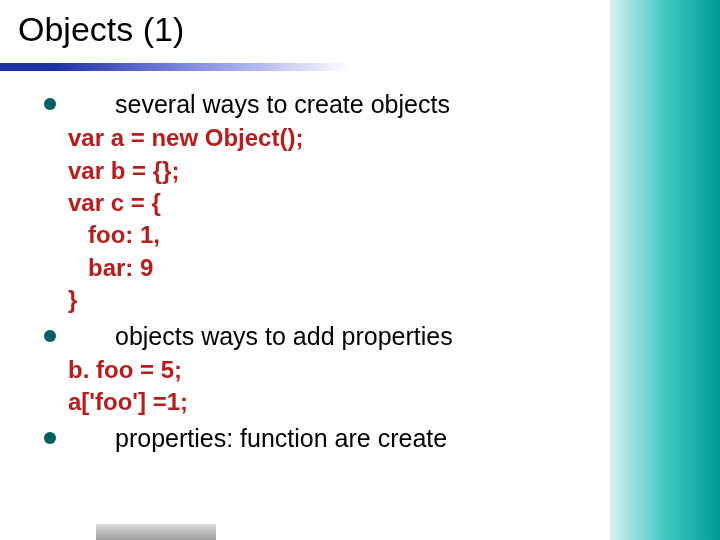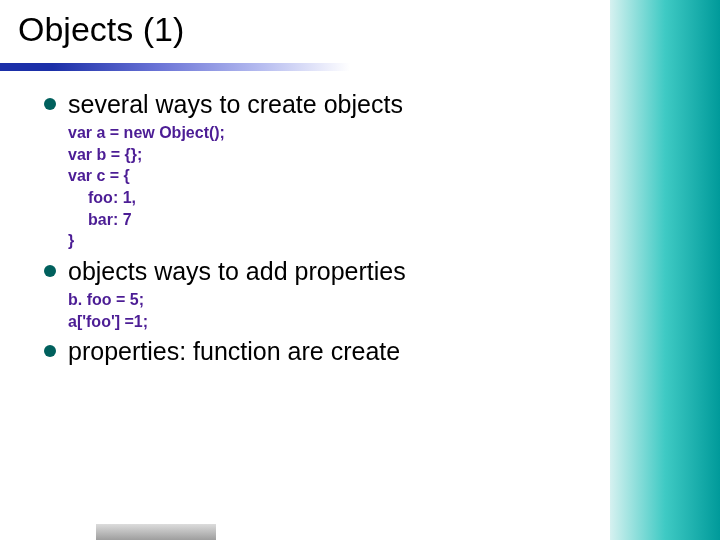--- a/index.html
+++ b/index.html
@@ -52,40 +52,41 @@
       #ffffff 100%);
   }
   .content {
     padding-left: 26px;
     padding-right: 130px;
   }
   .bullet-row {
     display: flex;
     align-items: flex-start;
     margin: 4px 0 2px 0;
+    gap: 47px;
   }
   .bullet-dot {
     width: 12px;
     height: 12px;
     border-radius: 50%;
     background: #00605d;
     margin-top: 9px;
     margin-right: 12px;
     flex-shrink: 0;
   }
   .bullet-text {
     font-size: 25px;
     color: #000;
     line-height: 1.25;
   }
   .code-block {
     margin: 2px 0 4px 24px;
-    font-size: 16px;
+    font-size: 24px;
     font-weight: bold;
-    color: #4c1d95;
+    color: #b91c1c;
     line-height: 1.35;
   }
   .code-indent {
     margin-left: 20px;
   }
   .footer-bar {
     position: absolute;
     left: 96px;
     bottom: 0;
     width: 120px;
@@ -112,21 +113,21 @@
     <div class="bullet-row">
       <div class="bullet-dot"></div>
       <div class="bullet-text">several ways to create objects</div>
     </div>
 
     <div class="code-block">
       <div>var a = new Object();</div>
       <div>var b = {};</div>
       <div>var c = {</div>
       <div class="code-indent">foo: 1,</div>
-      <div class="code-indent">bar: 7</div>
+      <div class="code-indent">bar: 9</div>
       <div>}</div>
     </div>
 
     <div class="bullet-row">
       <div class="bullet-dot"></div>
       <div class="bullet-text">objects ways to add properties</div>
     </div>
 
     <div class="code-block">
       <div>b. foo = 5;</div>

